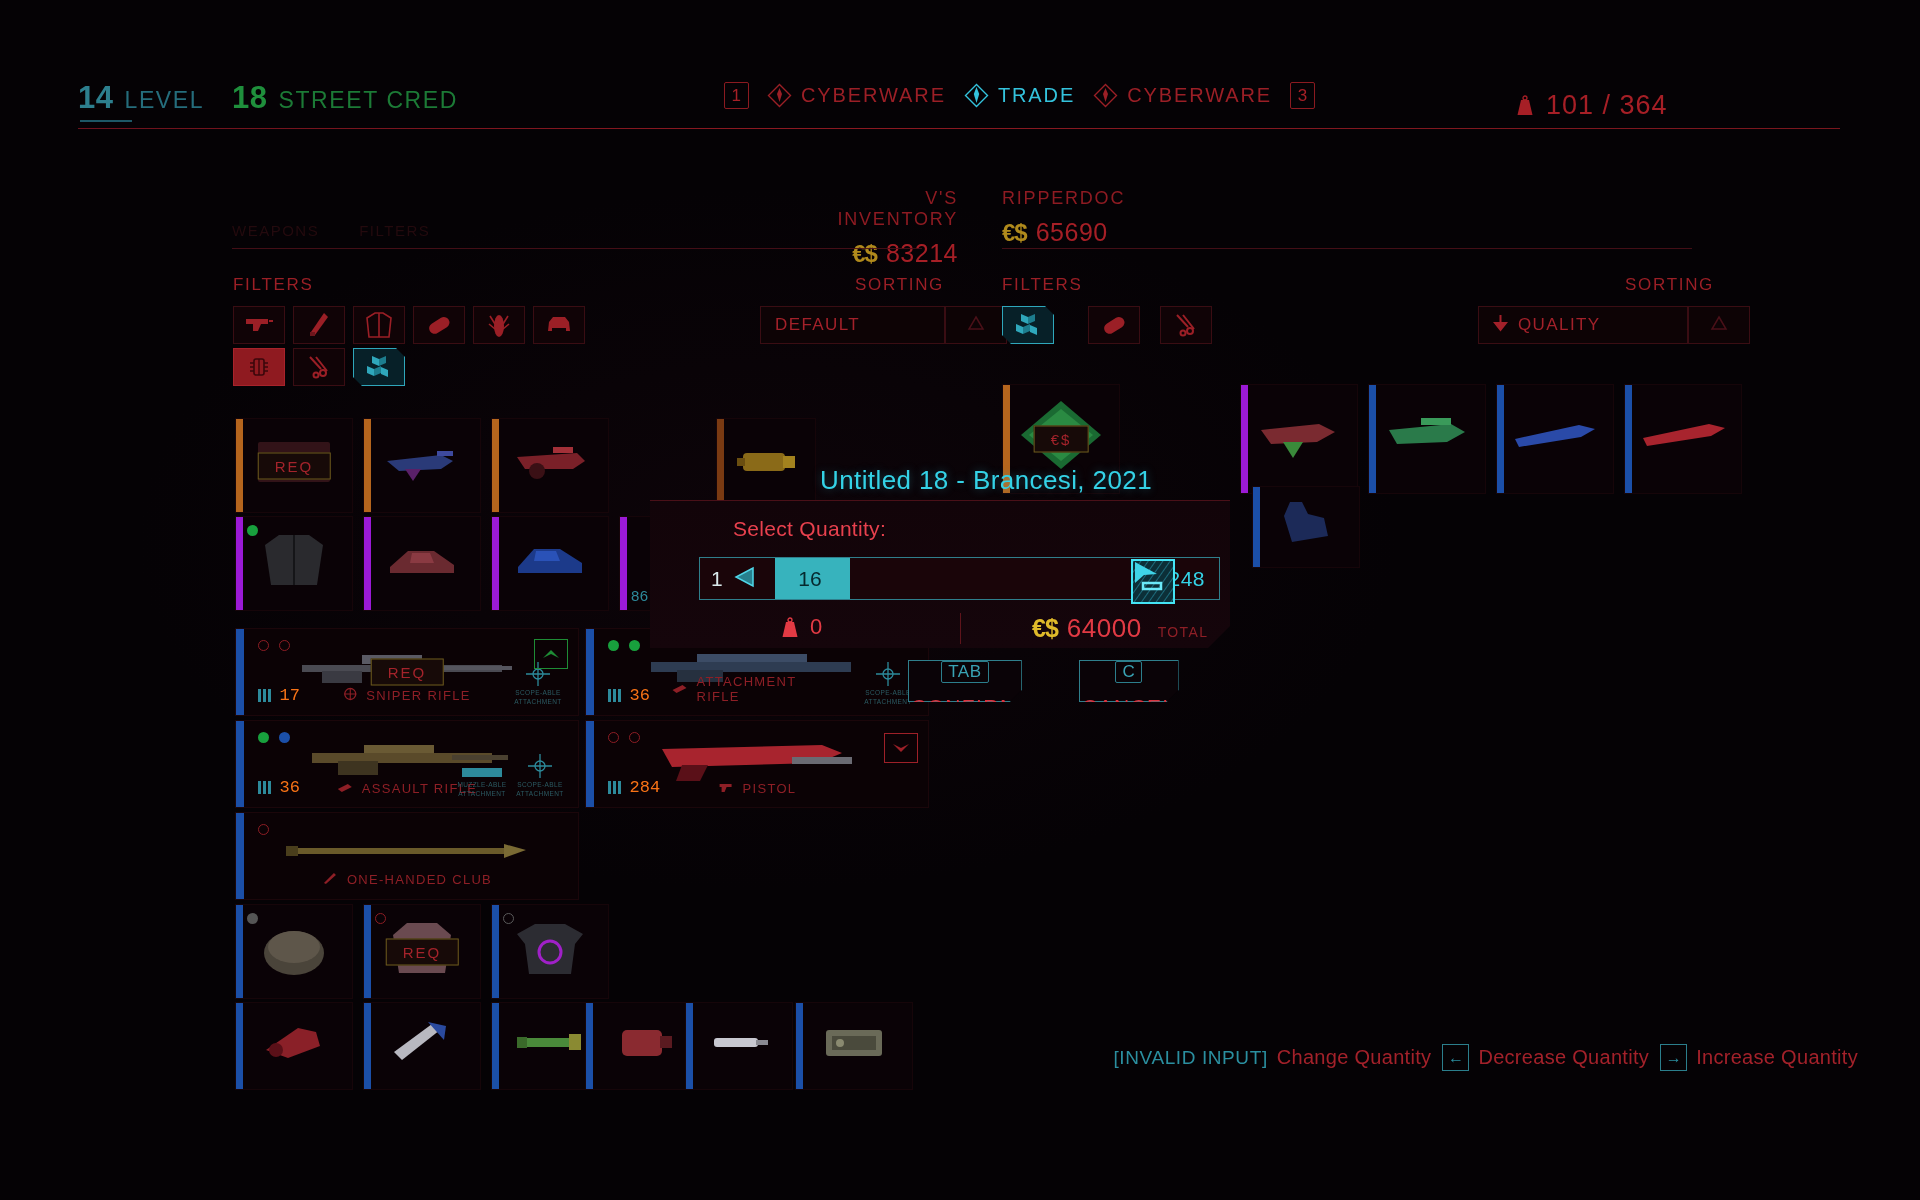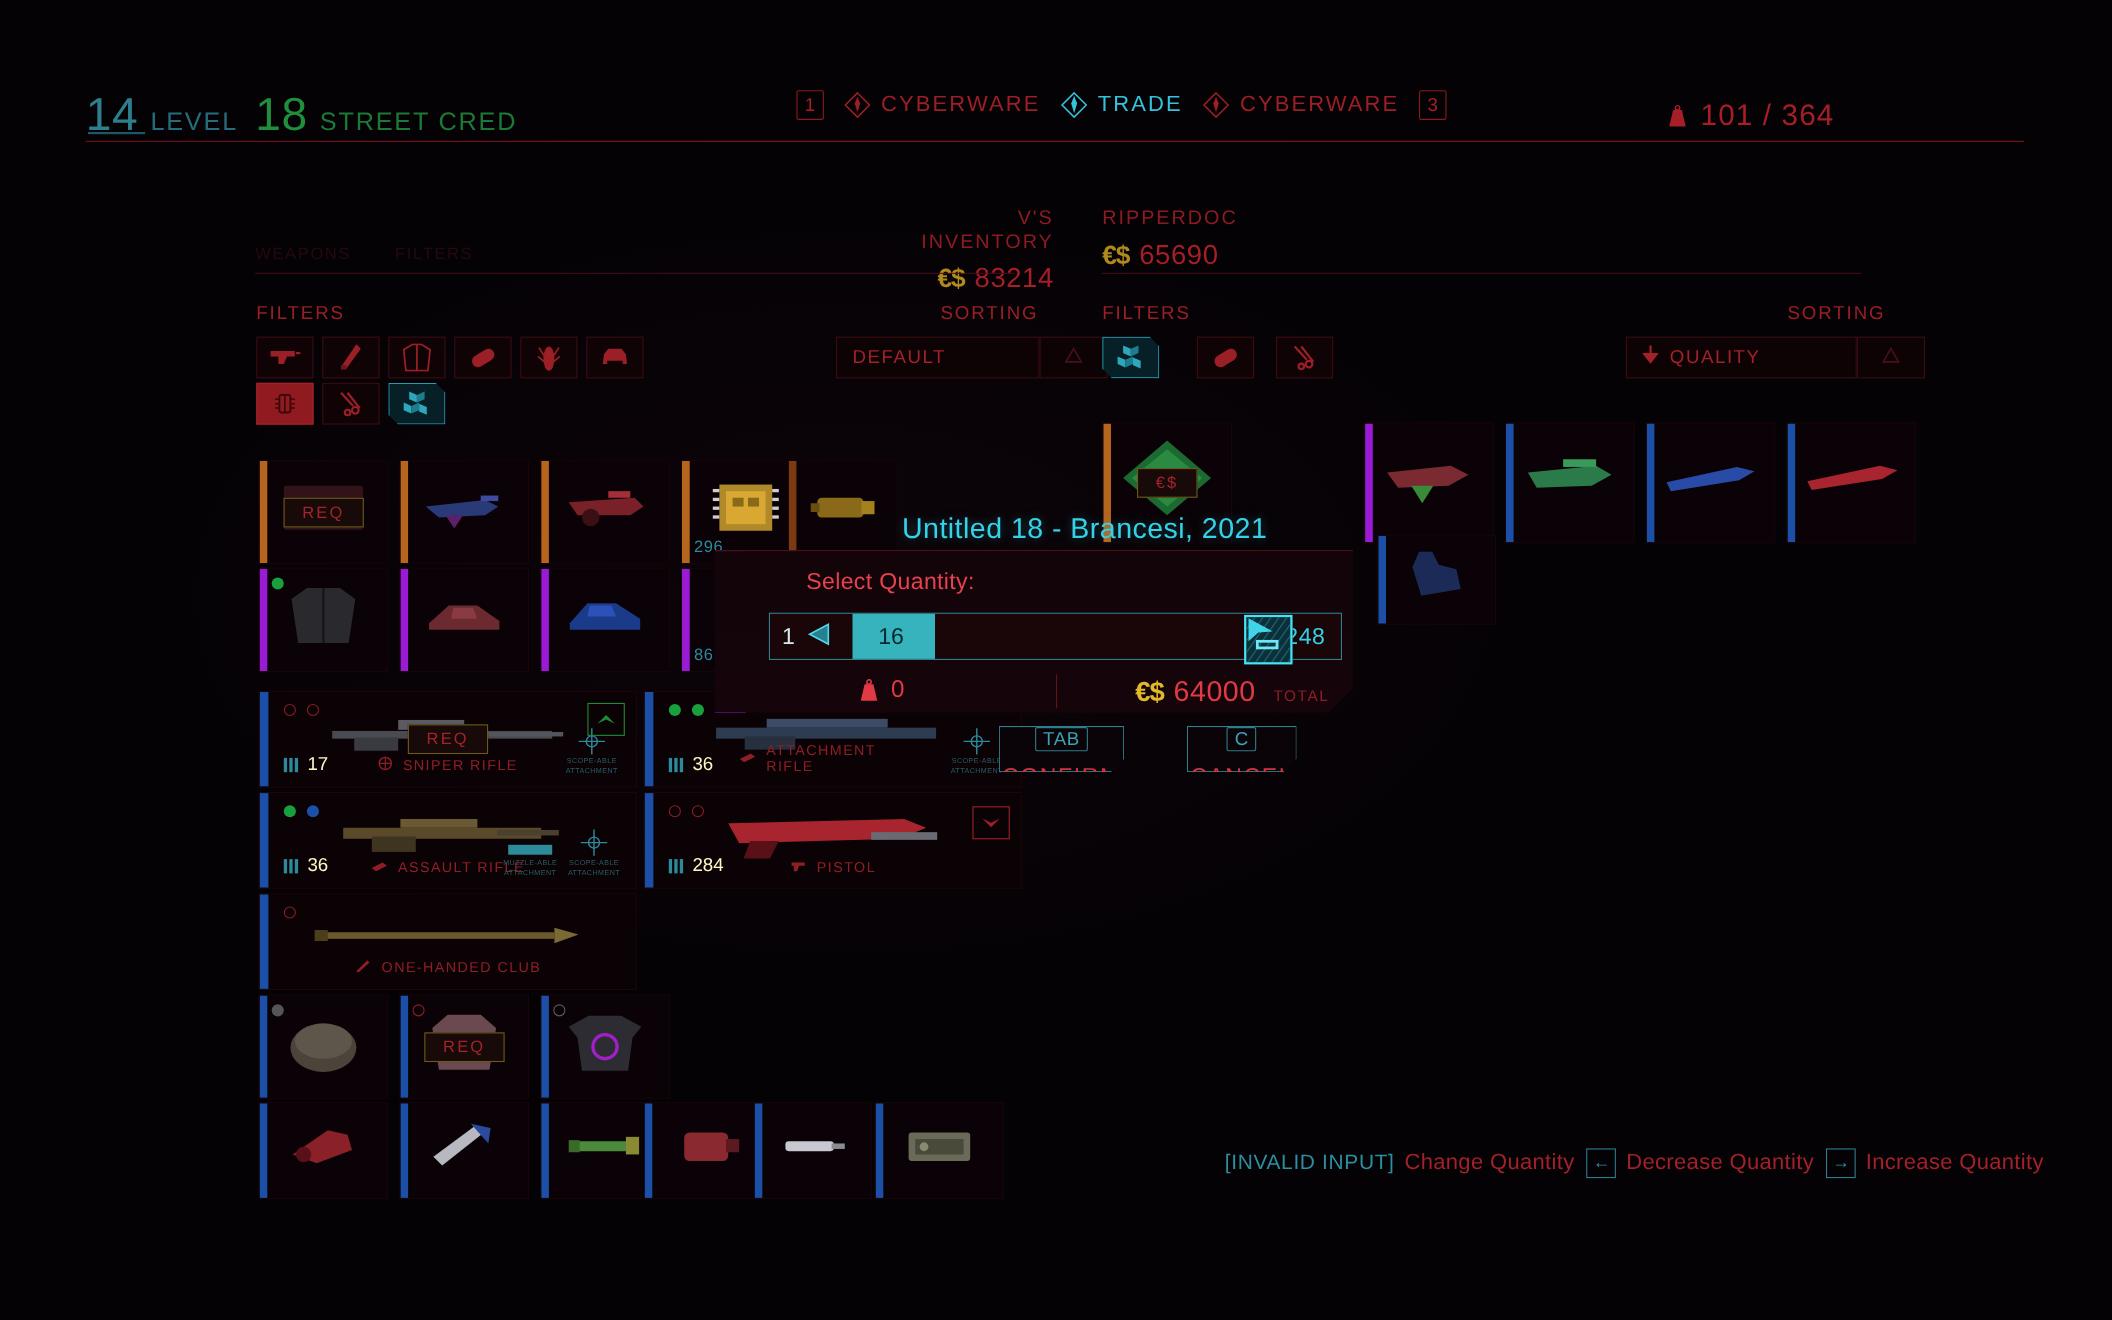--- a/index.html
+++ b/index.html
@@ -19,21 +19,21 @@
   
   .topbar {
     position: absolute; left: 0; top: 0; width: 1920px; height: 135px;
   }
   .topbar-rule {
     position: absolute; left: 78px; top: 128px; width: 1762px; height: 1px;
     background: linear-gradient(to right, #7e1420 0%, #a41d26 40%, #8e1a22 100%);
     opacity: .85;
   }
   .stat-block { position: absolute; display: flex; align-items: baseline; gap: 11px; }
-  .stat-num { font-size: 42px; font-weight: normal; letter-spacing: .5px; }
+  .stat-num { font-size: 31px; font-weight: bold; letter-spacing: .5px; }
   .stat-lbl { font-size: 23px; letter-spacing: 1.6px; }
   #level-block { left: 78px; top: 80px; }
   #level-block .stat-num { color: #2d7f8e; }
   #level-block .stat-lbl { color: #256d7c; }
   .level-underline {
     position: absolute; left: 80px; top: 120px; width: 52px; height: 2px;
     background: #1d5866;
   }
   #cred-block { left: 232px; top: 80px; }
   #cred-block .stat-num { color: #1f8f3c; }
@@ -149,21 +149,21 @@
   .row-dots { position: absolute; left: 22px; top: 11px; display: flex; gap: 10px; }
   .dot { width: 11px; height: 11px; border-radius: 50%; }
   .dot.hollow-red { border: 1.5px solid #8d1d24; }
   .dot.green { background: #18a03d; }
   .dot.blue { background: #1b4fa8; }
   .dot.grey { background: #555; }
   .dot.hollow-grey { border: 1.5px solid #5a5a5a; }
   .row-dmg {
     position: absolute; left: 22px; bottom: 10px;
     display: flex; align-items: center; gap: 9px;
-    font-size: 17px; color: #fef9c3;
+    font-size: 17px; color: #f97316; font-family: Liberation Mono, monospace;
   }
   .bars { display: inline-flex; gap: 2.5px; }
   .bars i { display: block; width: 2.5px; height: 13px; background: #2d8a9b; }
   .row-type {
     position: absolute; left: 50%; transform: translateX(-50%);
     bottom: 11px; display: flex; align-items: center; gap: 9px;
     font-size: 13px; letter-spacing: 1.3px; color: #8e1f26; margin-top: 24px;
   }
   .row-img { position: absolute; left: 50%; top: 46%; transform: translate(-50%,-50%); }
   .attach-slot {
@@ -514,42 +514,20 @@
   <div class="grid-cell" style="left:491px;top:418px;width:118px;height:95px">
     <div class="cell-stripe" style="background:#b5651d"></div>
     <div class="cell-thumb">
       <svg width="86" height="46" viewBox="0 0 86 46">
           <path d="M10 18 L70 14 L78 22 L66 30 L18 30 Z" fill="#7a2028"></path>
           <circle cx="30" cy="32" r="8" fill="#3a1015"></circle>
           <rect x="46" y="8" width="20" height="6" fill="#a33038"></rect>
         </svg>
     </div>
   </div>
-  <div class="grid-cell" style="left:619px;top:418px;width:118px;height:95px">
-    <div class="cell-stripe" style="background:#b5651d"></div>
-    <div class="cell-thumb">
-      <svg width="72" height="62" viewBox="0 0 72 62">
-          <rect x="12" y="10" width="48" height="42" fill="#b08a2a"></rect>
-          <rect x="18" y="16" width="36" height="30" fill="#d8a832"></rect>
-          <rect x="24" y="22" width="10" height="8" fill="#8a6a18"></rect>
-          <rect x="38" y="22" width="10" height="8" fill="#8a6a18"></rect>
-          <g fill="#cfcfcf">
-            <rect x="6" y="14" width="6" height="3"></rect>
-            <rect x="6" y="22" width="6" height="3"></rect>
-            <rect x="6" y="30" width="6" height="3"></rect>
-            <rect x="6" y="38" width="6" height="3"></rect>
-            <rect x="60" y="14" width="6" height="3"></rect>
-            <rect x="60" y="22" width="6" height="3"></rect>
-            <rect x="60" y="30" width="6" height="3"></rect>
-            <rect x="60" y="38" width="6" height="3"></rect>
-          </g>
-        </svg>
-    </div>
-    <div class="stack-count">296</div>
-  </div>
   <div class="grid-cell" style="left:716px;top:418px;width:100px;height:95px">
     <div class="cell-stripe" style="background:#7a3a12"></div>
     <div class="cell-thumb">
       <svg width="70" height="34" viewBox="0 0 70 34">
           <rect x="12" y="8" width="42" height="18" rx="4" fill="#8a6a18"></rect>
           <rect x="6" y="13" width="8" height="8" fill="#6a4e10"></rect>
           <rect x="52" y="11" width="12" height="12" fill="#a3821e"></rect>
         </svg>
     </div>
   </div>

